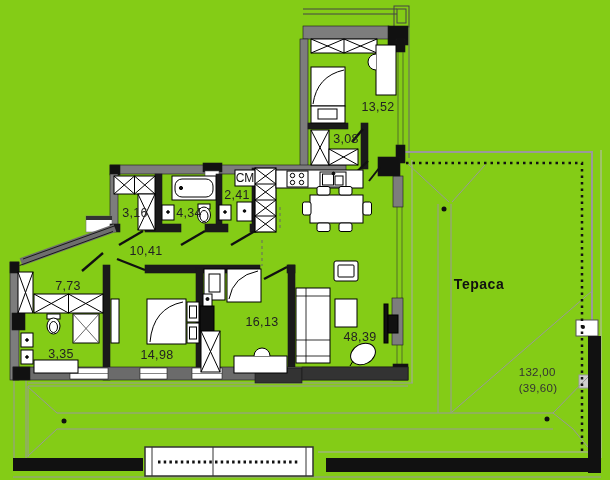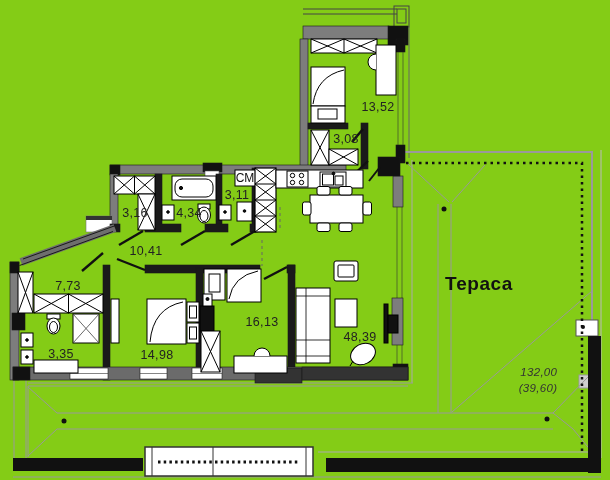--- a/index.html
+++ b/index.html
@@ -1,23 +1,23 @@
 <!DOCTYPE html>
 <html><head>
 <meta charset="utf-8">
 <style>
   html,body{margin:0;padding:0;background:#fff;}
   .plan{position:relative;width:610px;height:480px;background:#84cc16;overflow:hidden;
         font-family:"Liberation Sans",sans-serif;}
   .plan svg{position:absolute;left:0;top:0;}
   .lbl{position:absolute;transform:translate(-50%,-50%);font-size:12.5px;color:#222;
        white-space:nowrap;letter-spacing:.3px;}
-  .lbl.big{font-weight:bold;font-size:19px;color:#111;letter-spacing:.5px;}
+  .lbl.big{font-weight:bold;font-size:14px;color:#111;letter-spacing:.5px;}
   .lbl.small{font-size:12px;letter-spacing:0;color:#111;}
-  .lbl.roof{font-size:11.5px;color:#333;text-align:right;line-height:1.38;font-style:italic;}
+  .lbl.roof{font-size:11.5px;color:#333;text-align:left;line-height:1.38;}
 </style>
 </head>
 <body>
 
 <div class="plan">
 <svg width="610" height="480" viewBox="0 0 610 480">
 
   <g fill="none" stroke="#999" stroke-width="1">
     <path d="M303 9 H397 M303 14 H397" stroke="#444"></path>
     <rect x="394" y="6" width="15" height="21" stroke="#444"></rect>
@@ -278,21 +278,21 @@
     </g>
     <rect x="234" y="356" width="53" height="17"></rect>
     <path d="M254 356 A8 8 0 0 1 270 356"></path>
   </g>
 </svg>
 
   <div class="lbl" style="left:378px;top:107px">13,52</div>
   <div class="lbl" style="left:346px;top:139px">3,08</div>
   <div class="lbl" style="left:135px;top:213px">3,16</div>
   <div class="lbl" style="left:189px;top:213px">4,34</div>
-  <div class="lbl" style="left:237px;top:195px">3,11</div>
+  <div class="lbl" style="left:237px;top:195px">2,41</div>
   <div class="lbl" style="left:146px;top:251px">10,41</div>
   <div class="lbl" style="left:68px;top:286px">7,73</div>
   <div class="lbl" style="left:61px;top:354px">3,35</div>
   <div class="lbl" style="left:157px;top:355px">14,98</div>
   <div class="lbl" style="left:262px;top:322px">16,13</div>
   <div class="lbl" style="left:360px;top:337px">48,39</div>
   <div class="lbl small" style="left:245px;top:178px">СМ</div>
   <div class="lbl big" style="left:479px;top:284px">Тераса</div>
   <div class="lbl roof" style="left:538px;top:381px">
     <div>132,00</div>

